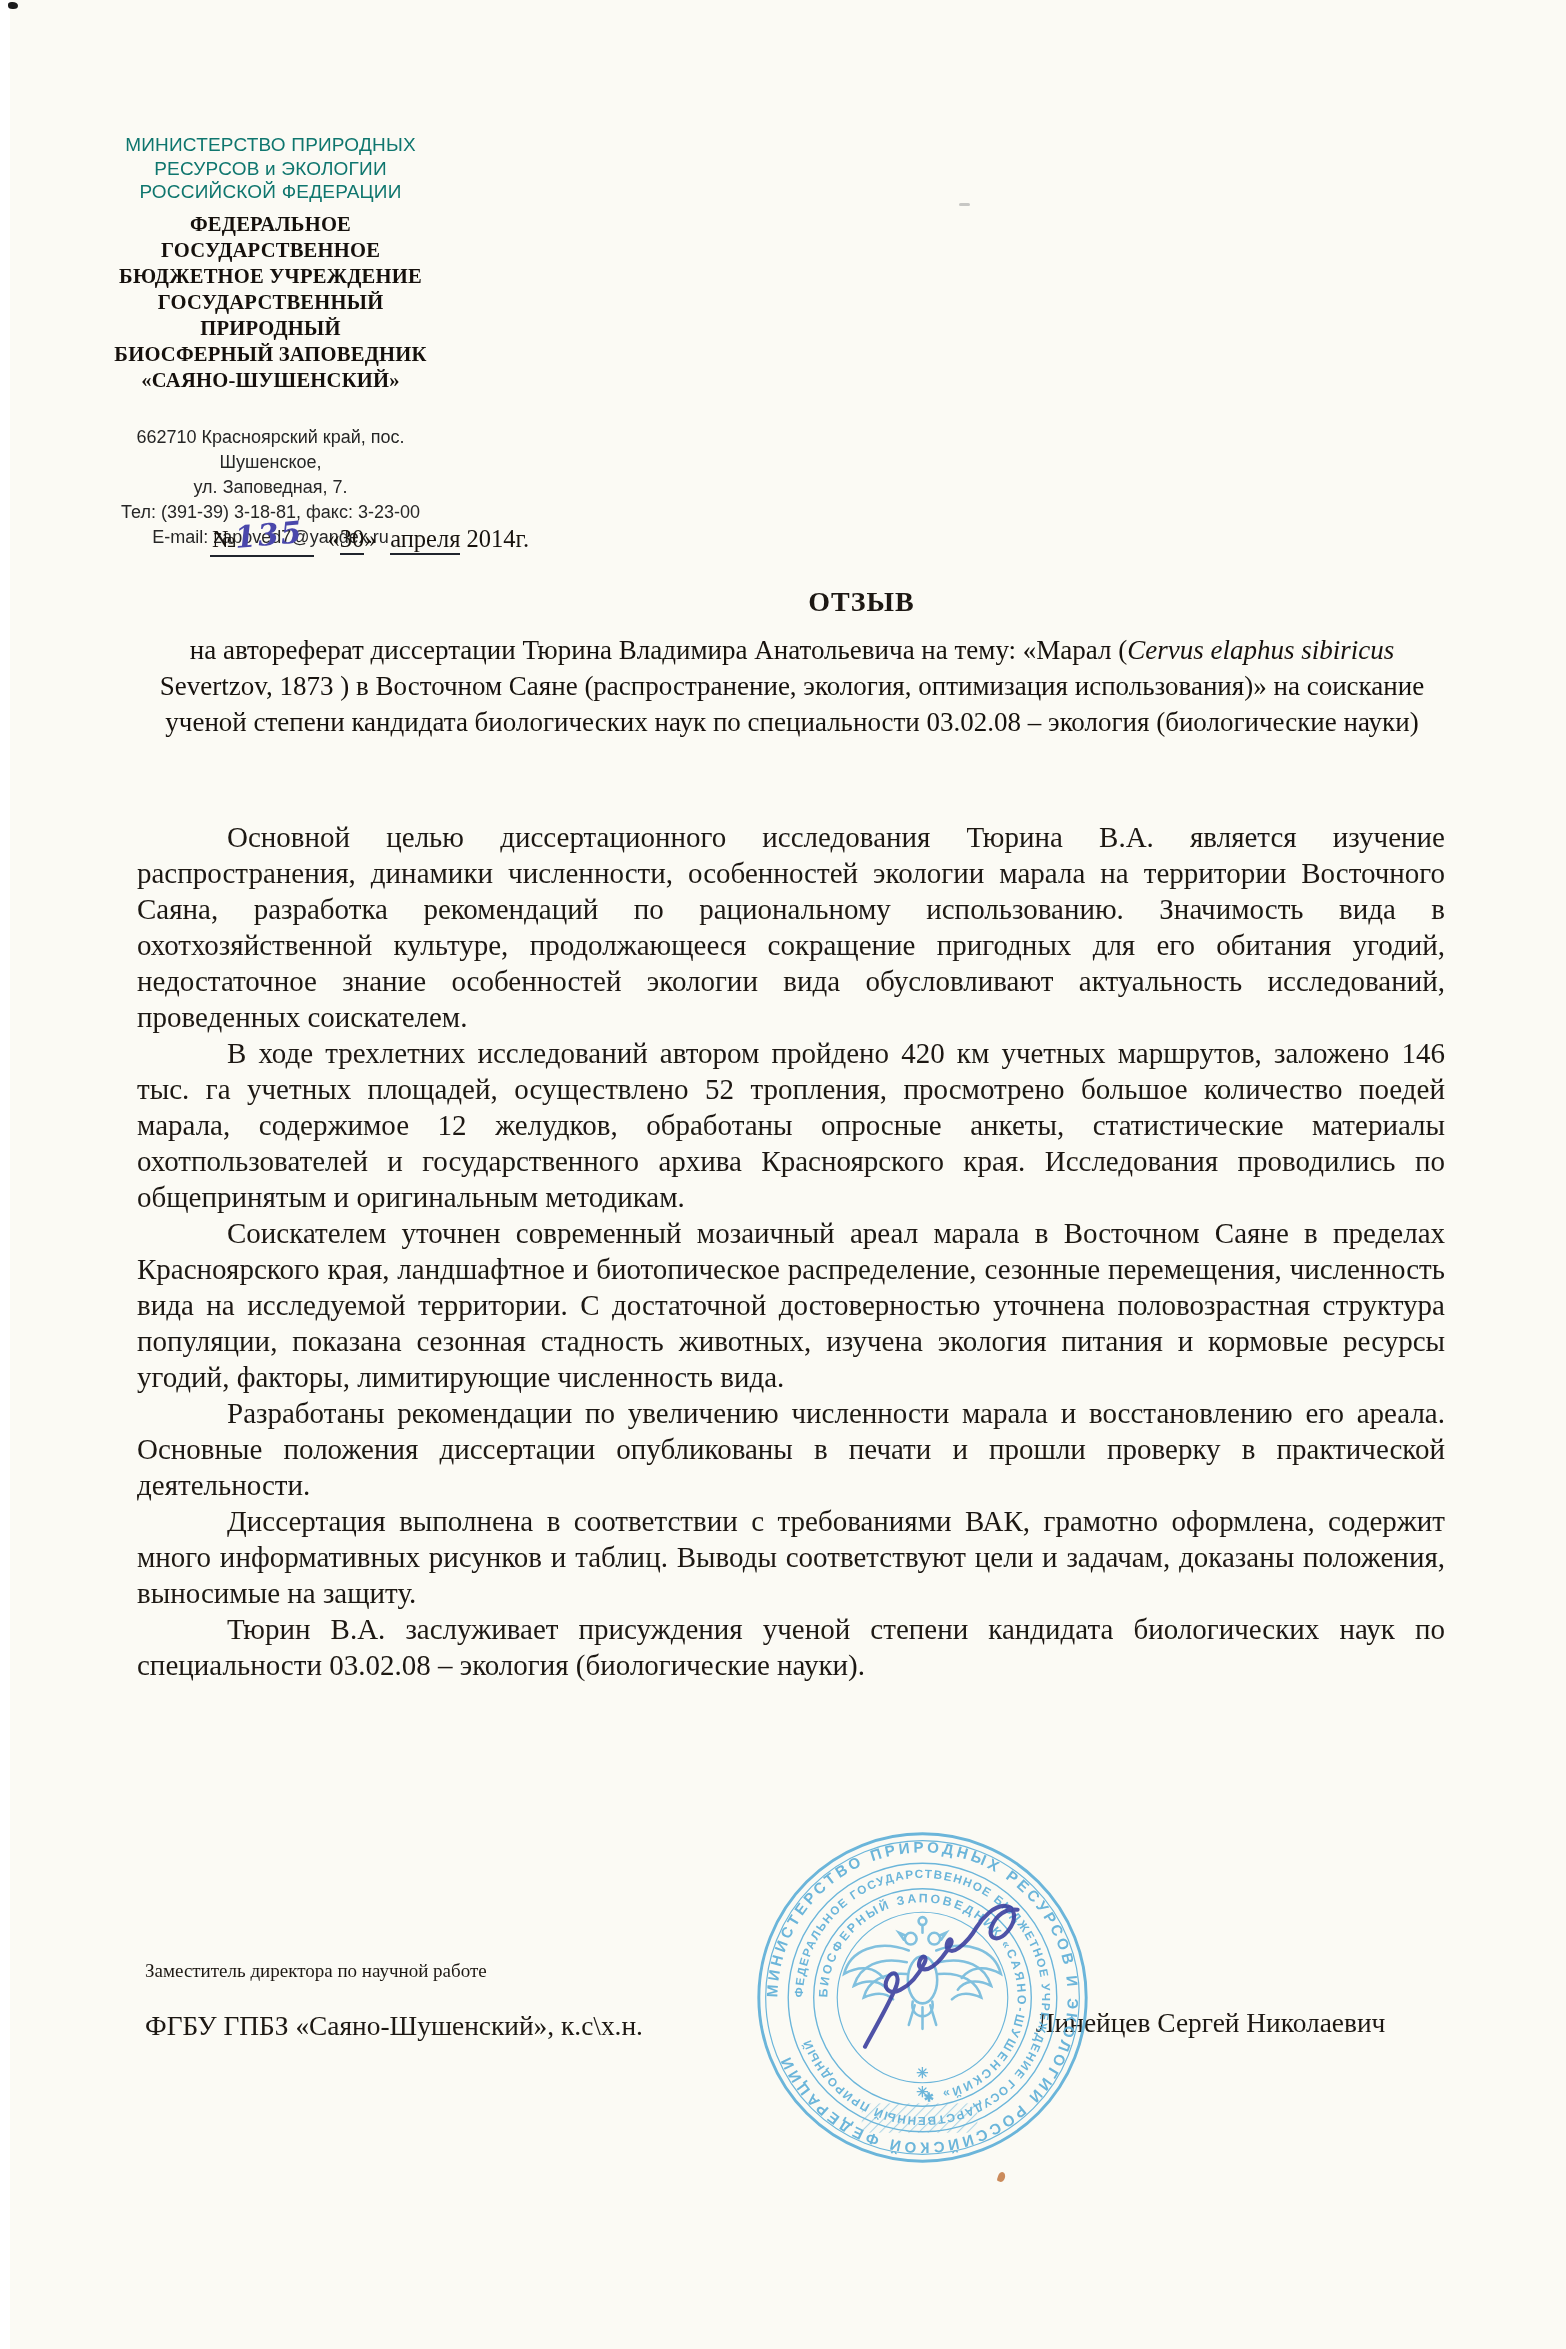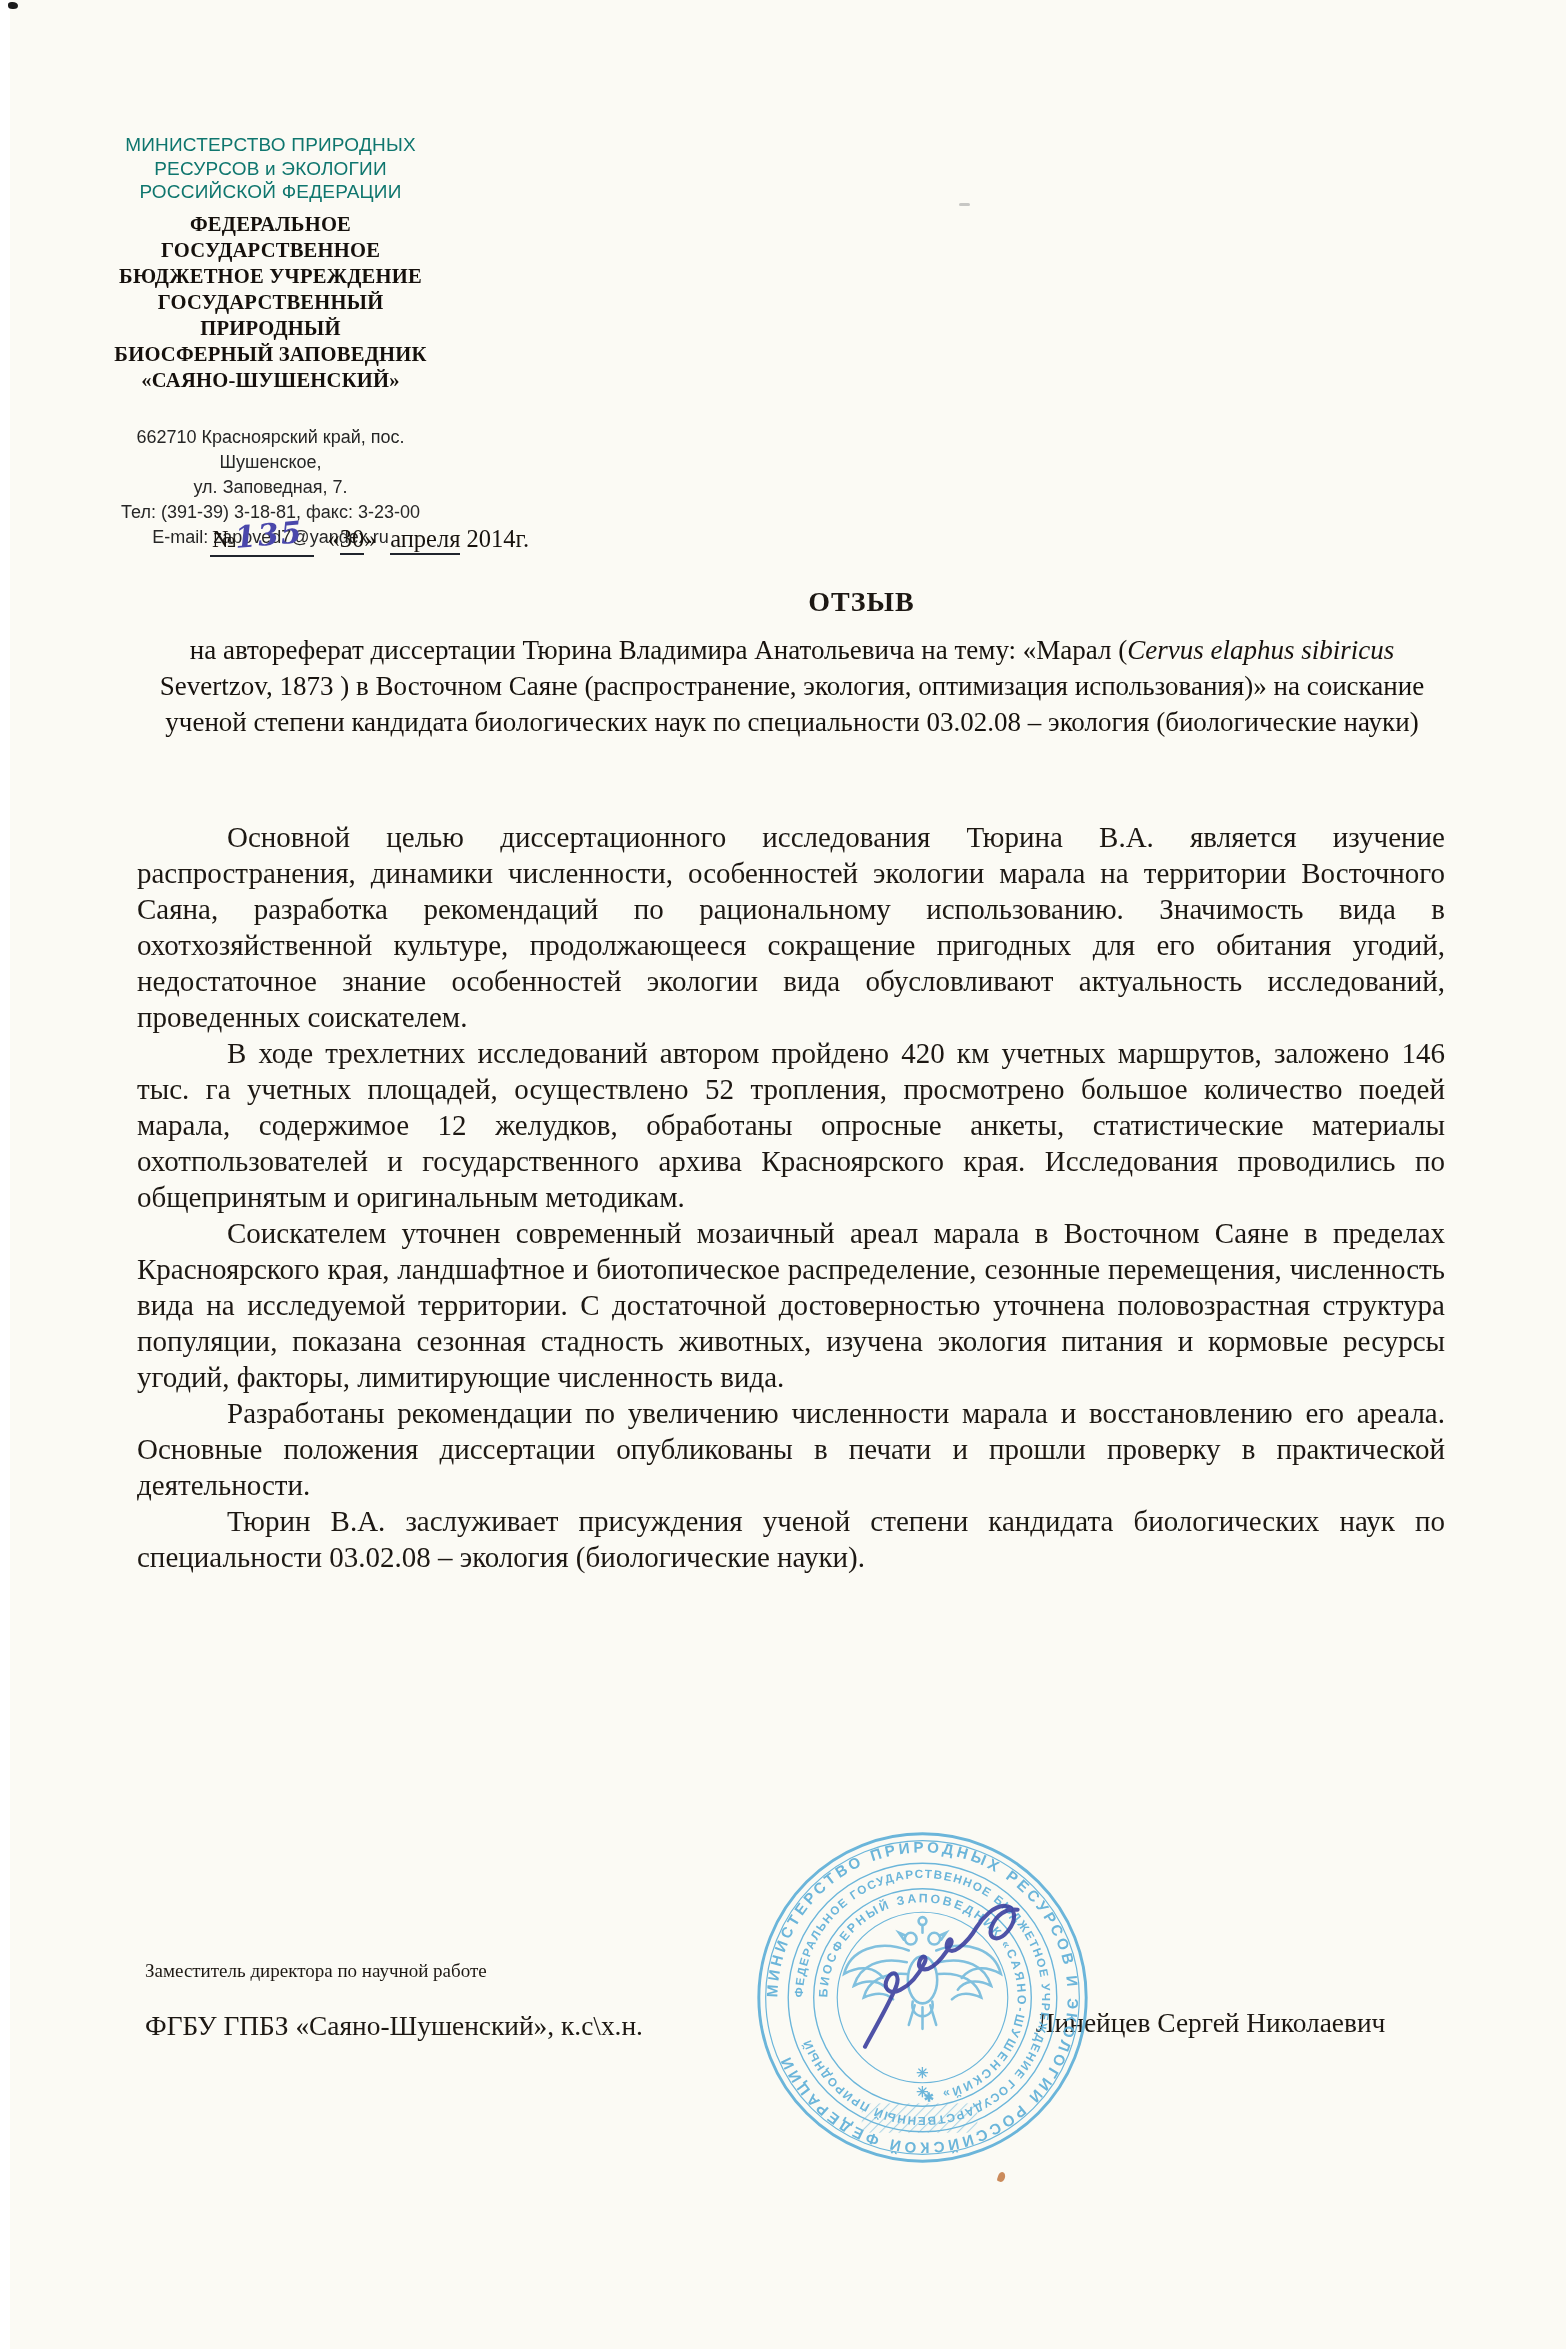--- a/index.html
+++ b/index.html
@@ -89,20 +89,21 @@
   <div class="review-heading">ОТЗЫВ</div>
   <div class="review-subject">
     <span>на автореферат диссертации Тюрина Владимира Анатольевича на тему: «Марал (</span><span class="lat">Cervus elaphus sibiricus</span><span> Severtzov, 1873 ) в Восточном Саяне (распространение, экология, оптимизация использования)» на соискание ученой степени кандидата биологических наук по специальности 03.02.08 – экология (биологические науки)</span>
   </div>
 
   <div class="body-text">
     <p>Основной целью диссертационного исследования Тюрина В.А. является изучение распространения, динамики численности, особенностей экологии марала на территории Восточного Саяна, разработка рекомендаций по рациональному использованию. Значимость вида в охотхозяйственной культуре, продолжающееся сокращение пригодных для его обитания угодий, недостаточное знание особенностей экологии вида обусловливают актуальность исследований, проведенных соискателем.</p>
     <p>В ходе трехлетних исследований автором пройдено 420 км учетных маршрутов, заложено 146 тыс. га учетных площадей, осуществлено 52 тропления, просмотрено большое количество поедей марала, содержимое 12 желудков, обработаны опросные анкеты, статистические материалы охотпользователей и государственного архива Красноярского края. Исследования проводились по общепринятым и оригинальным методикам.</p>
     <p>Соискателем уточнен современный мозаичный ареал марала в Восточном Саяне в пределах Красноярского края, ландшафтное и биотопическое распределение, сезонные перемещения, численность вида на исследуемой территории. С достаточной достоверностью уточнена половозрастная структура популяции, показана сезонная стадность животных, изучена экология питания и кормовые ресурсы угодий, факторы, лимитирующие численность вида.</p>
     <p>Разработаны рекомендации по увеличению численности марала и восстановлению его ареала. Основные положения диссертации опубликованы в печати и прошли проверку в практической деятельности.</p>
+    <p>Диссертация выполнена в соответствии с требованиями ВАК, грамотно оформлена, содержит много информативных рисунков и таблиц. Выводы соответствуют цели и задачам, доказаны положения, выносимые на защиту.</p>
     <p>Тюрин В.А. заслуживает присуждения ученой степени кандидата биологических наук по специальности 03.02.08 – экология (биологические науки).</p>
   </div>
 
   <div class="sig-role1">Заместитель директора по научной работе</div>
   <div class="sig-role2">ФГБУ ГПБЗ «Саяно-Шушенский», к.с\х.н.</div>
   <div class="sig-name">Линейцев Сергей Николаевич</div>
 
   <svg class="stamp" viewBox="0 0 352 352">
     <defs>
       <path id="ring-outer-path" d="M176,176 m-148,0 a148,148 0 1,1 296,0 a148,148 0 1,1 -296,0"></path>

